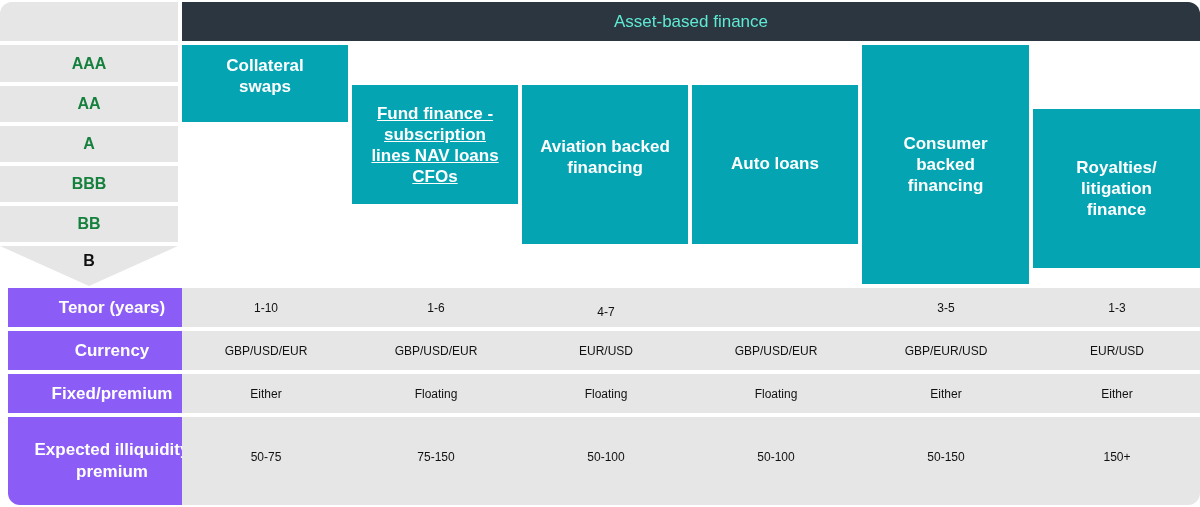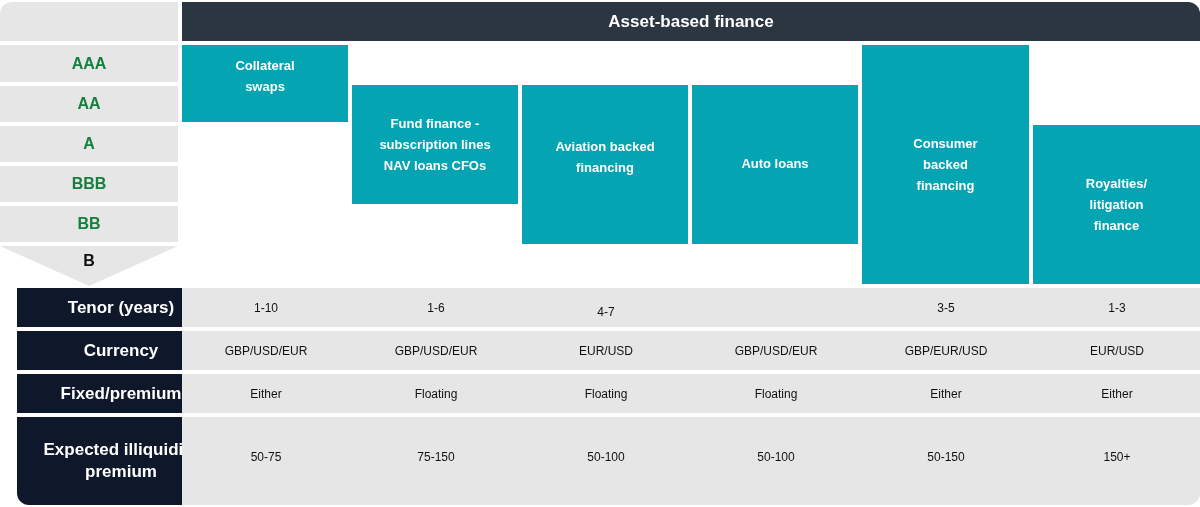--- a/index.html
+++ b/index.html
@@ -2,31 +2,31 @@
 <html><head>
 <meta charset="utf-8">
 <style>
   html, body { margin: 0; padding: 0; background: #ffffff; }
   body { width: 1200px; height: 507px; position: relative; overflow: hidden;
          font-family: "Liberation Sans", "DejaVu Sans", sans-serif; }
   .abs { position: absolute; box-sizing: border-box; }
   .flexc { display: flex; align-items: center; justify-content: center; text-align: center; }
 
   .corner-cell { left: 0; top: 2px; width: 178px; height: 39px; background: #e6e6e6; border-top-left-radius: 12px; }
-  .header-bar { left: 182px; top: 2px; width: 1018px; height: 39px; background: #2b3640; color: #ffffff;
-                font-size: 17px; font-weight: bold; border-top-right-radius: 12px; }
+  .header-bar { left: 182px; top: 2px; width: 1018px; height: 39px; background: #2b3640; color: #5eead4;
+                font-size: 17px; font-weight: normal; border-top-right-radius: 12px; }
 
   .rating { left: 0; width: 178px; height: 36px; background: #e6e6e6; color: #15803d; font-size: 16px; font-weight: bold; }
   .rating-arrow { left: 0; top: 246px; width: 178px; height: 40px; }
   .rating-arrow svg { position: absolute; left: 0; top: 0; }
   .rating-arrow .lbl { position: absolute; left: 0; top: 6px; width: 178px; text-align: center; font-size: 16px; font-weight: bold; color: #111; }
 
-  .tbox { background: #05a4b3; color: #ffffff; font-size: 13px; font-weight: bold; line-height: 21px; padding: 0 8px; }
+  .tbox { background: #05a4b3; color: #ffffff; font-size: 17px; font-weight: bold; line-height: 21px; padding: 0 8px; }
 
-  .row-label { left: 17px; width: 208px; background: #0f172a; color: #ffffff; font-size: 17px; font-weight: bold; line-height: 22px; }
+  .row-label { left: 8px; width: 208px; background: #8b5cf6; color: #ffffff; font-size: 17px; font-weight: bold; line-height: 22px; }
   .row-label .sub { display: block; font-size: 12px; font-weight: normal; line-height: 16px; }
   .row-bg { left: 182px; width: 1018px; background: #e6e6e6; }
   .cell { color: #111; font-size: 12px; width: 170px; }
   .last-left { border-bottom-left-radius: 12px; }
   .last-right { border-bottom-right-radius: 12px; }
 </style>
 </head>
 <body>
 
 <div class="abs corner-cell"></div>
@@ -53,32 +53,32 @@
   <svg width="178" height="40" viewBox="0 0 178 40">
     <polygon points="0,0 178,0 89,40" fill="#e6e6e6"></polygon>
   </svg>
   <span class="lbl">B</span>
 </div>
 
 <div class="abs tbox flexc" style="left:182px;top:45px;width:166px;height:77px;padding-bottom:16px;">
   <span style="display:block;width:100px;">Collateral swaps</span>
 </div>
 <div class="abs tbox flexc" style="left:352px;top:85px;width:166px;height:119px;">
-  <span style="display:block;width:140px;">Fund finance - subscription lines NAV loans CFOs</span>
+  <span style="display:block;width:140px;text-decoration:underline;">Fund finance - subscription lines NAV loans CFOs</span>
 </div>
 <div class="abs tbox flexc" style="left:522px;top:85px;width:166px;height:159px;padding-bottom:16px;">
   <span style="display:block;width:150px;">Aviation backed financing</span>
 </div>
 <div class="abs tbox flexc" style="left:692px;top:85px;width:166px;height:159px;padding-bottom:2px;">
   <span>Auto loans</span>
 </div>
 <div class="abs tbox flexc" style="left:862px;top:45px;width:167px;height:239px;padding-bottom:0px;">
   <span style="display:block;width:100px;">Consumer backed financing</span>
 </div>
-<div class="abs tbox flexc" style="left:1033px;top:125px;width:167px;height:159px;padding-top:0px;">
+<div class="abs tbox flexc" style="left:1033px;top:109px;width:167px;height:159px;padding-top:0px;">
   <span style="display:block;width:100px;">Royalties/ litigation finance</span>
 </div>
 
 <div class="abs row-label flexc" style="top:288px;height:39px;">
   <span>Tenor (years)</span>
 </div>
 <div class="abs row-bg" style="top:288px;height:39px;"></div>
 <div class="abs cell flexc" style="left:181px;top:288px;height:39px;">1-10</div>
 <div class="abs cell flexc" style="left:351px;top:288px;height:39px;">1-6</div>
 <div class="abs cell flexc" style="left:521px;top:288px;height:48px;">4-7</div>

